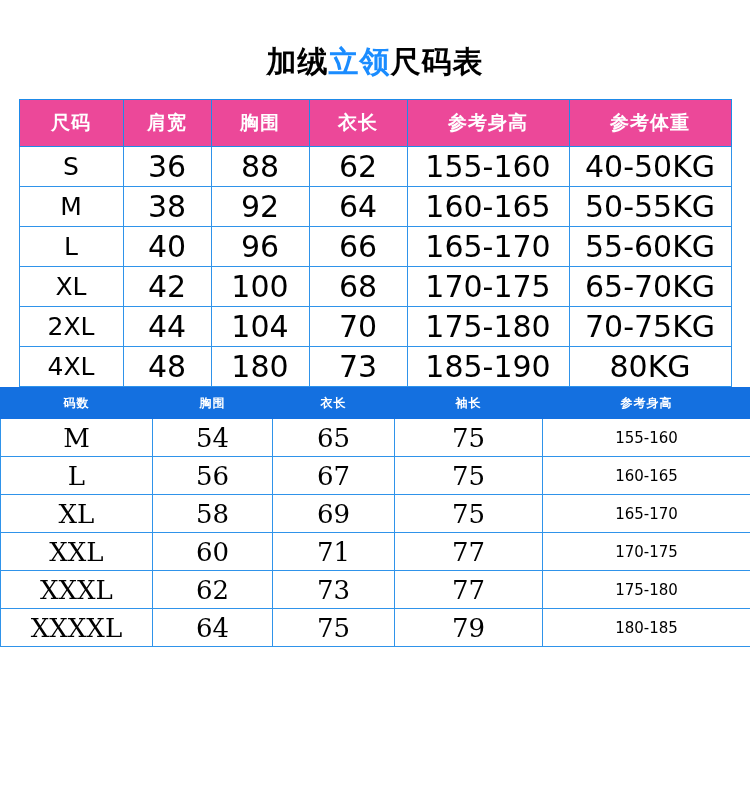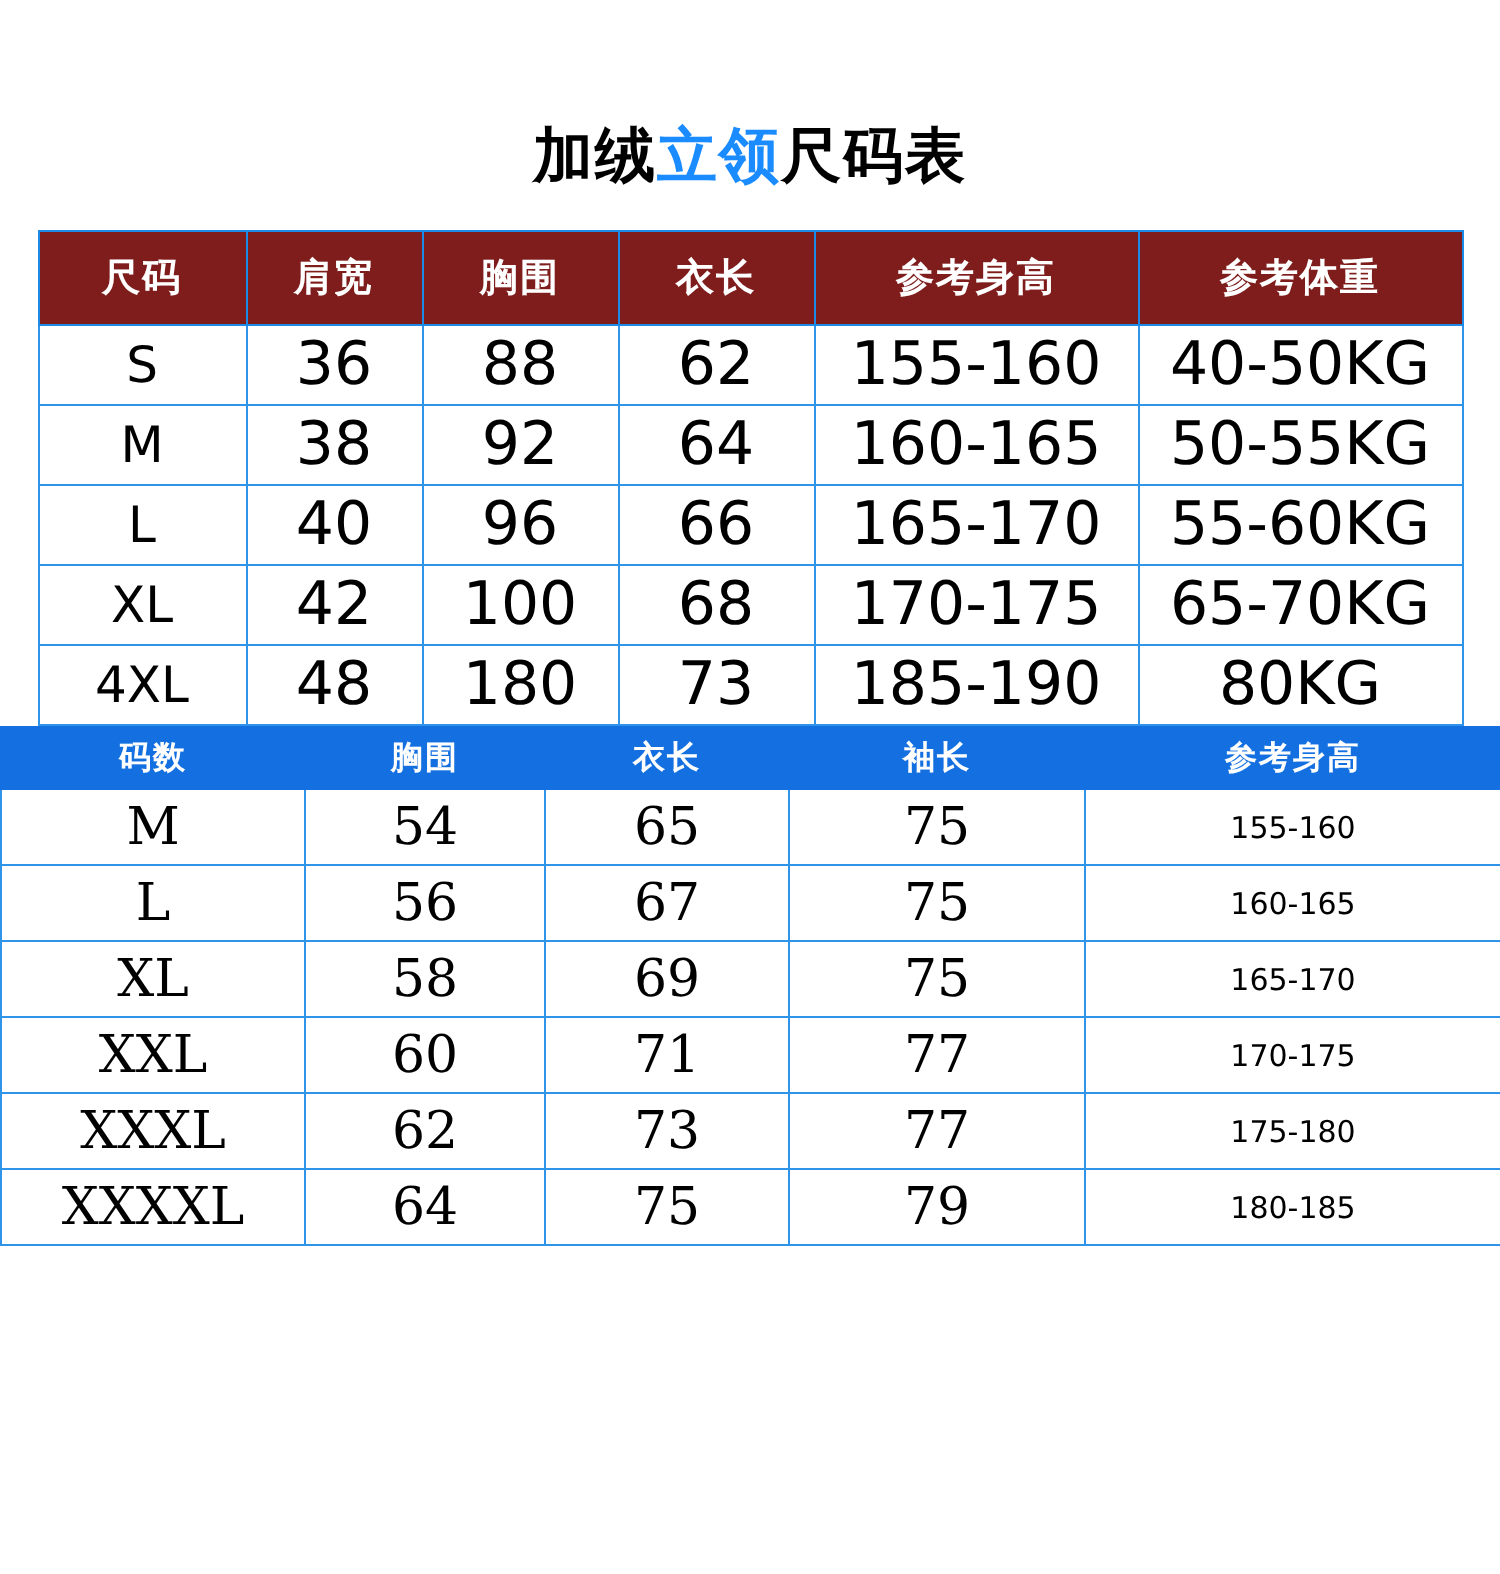--- a/index.html
+++ b/index.html
@@ -25,40 +25,40 @@
     text-align: center;
     font-size: 30px;
     font-weight: bold;
     letter-spacing: 1px;
     color: #000;
   }
   .title .accent {
     color: #1a8cff;
   }
   #title-1 {
-    padding-top: 58px;
+    padding-top: 42px;
     padding-bottom: 16px;
     text-align: center;
   }
   #title-2 {
     padding-top: 22px;
     padding-bottom: 14px;
   }
 
   
   .tbl {
     border-collapse: collapse;
     table-layout: fixed;
   }
   #table-collar {
     width: 712px;
     margin: 0 auto;
   }
   #table-collar th {
-    background: #7f1d1d;
+    background: #ec4899;
     color: #ffffff;
     font-size: 19px;
     font-weight: bold;
     height: 44px;
     border: 1px solid #1e8ae8;
     text-align: center;
     letter-spacing: 1px;
   }
   #table-collar td {
     border: 1px solid #2f93ea;
@@ -79,21 +79,21 @@
   #table-collar .c5 { width: 162px; }
 
   
   #table-hood {
     width: 750px;
     margin: 0;
   }
   #table-hood th {
     background: #1470e0;
     color: #ffffff;
-    font-size: 16px;
+    font-size: 12px;
     font-weight: bold;
     height: 28px;
     border: 1px solid #1470e0;
     text-align: center;
     letter-spacing: 1px;
   }
   #table-hood td {
     border: 1px solid #2f93ea;
     text-align: center;
     height: 35px;
@@ -166,20 +166,28 @@
       </tr>
       <tr>
         <td class="size-cell">XL</td>
         <td>42</td>
         <td>100</td>
         <td>68</td>
         <td>170-175</td>
         <td>65-70KG</td>
       </tr>
       <tr>
+        <td class="size-cell">2XL</td>
+        <td>44</td>
+        <td>104</td>
+        <td>70</td>
+        <td>175-180</td>
+        <td>70-75KG</td>
+      </tr>
+      <tr>
         <td class="size-cell">4XL</td>
         <td>48</td>
         <td>180</td>
         <td>73</td>
         <td>185-190</td>
         <td>80KG</td>
       </tr>
     </tbody>
   </table>
 

